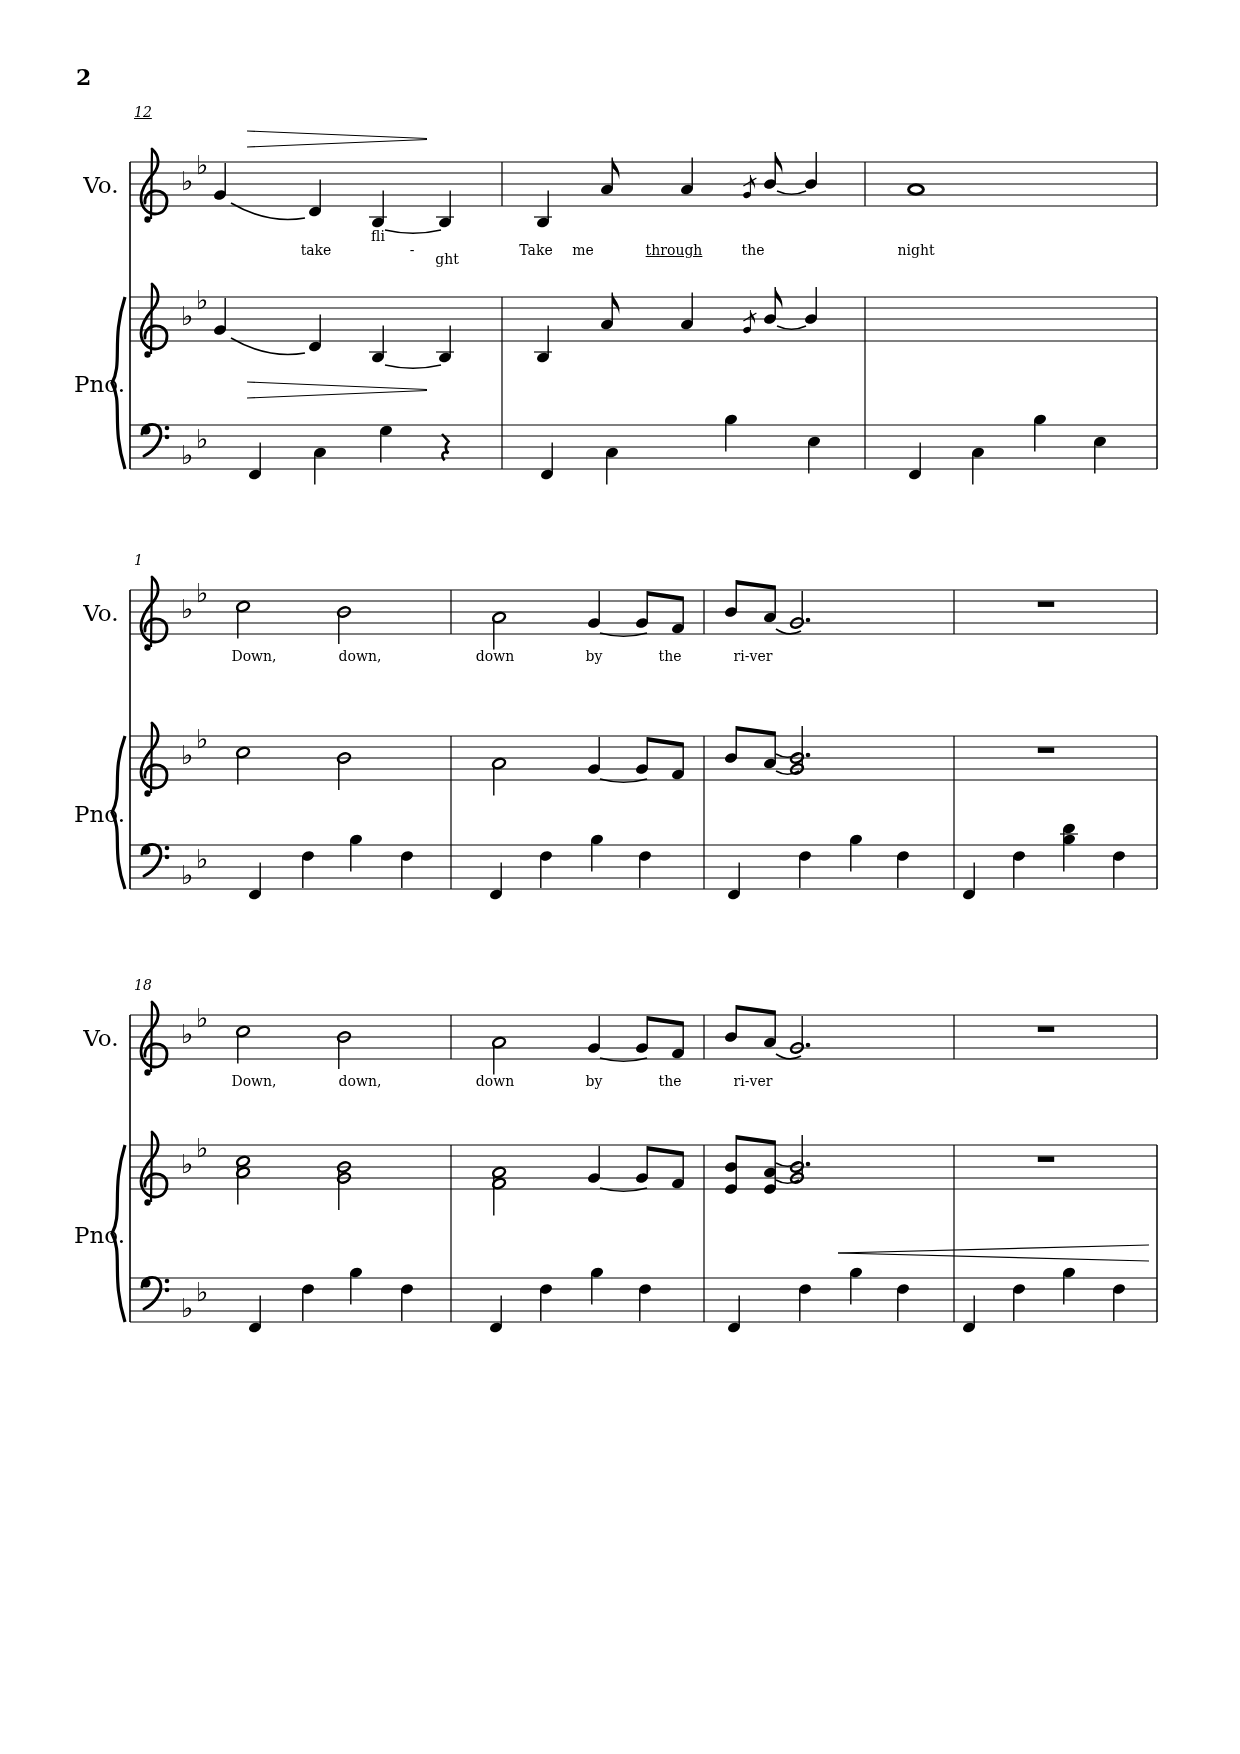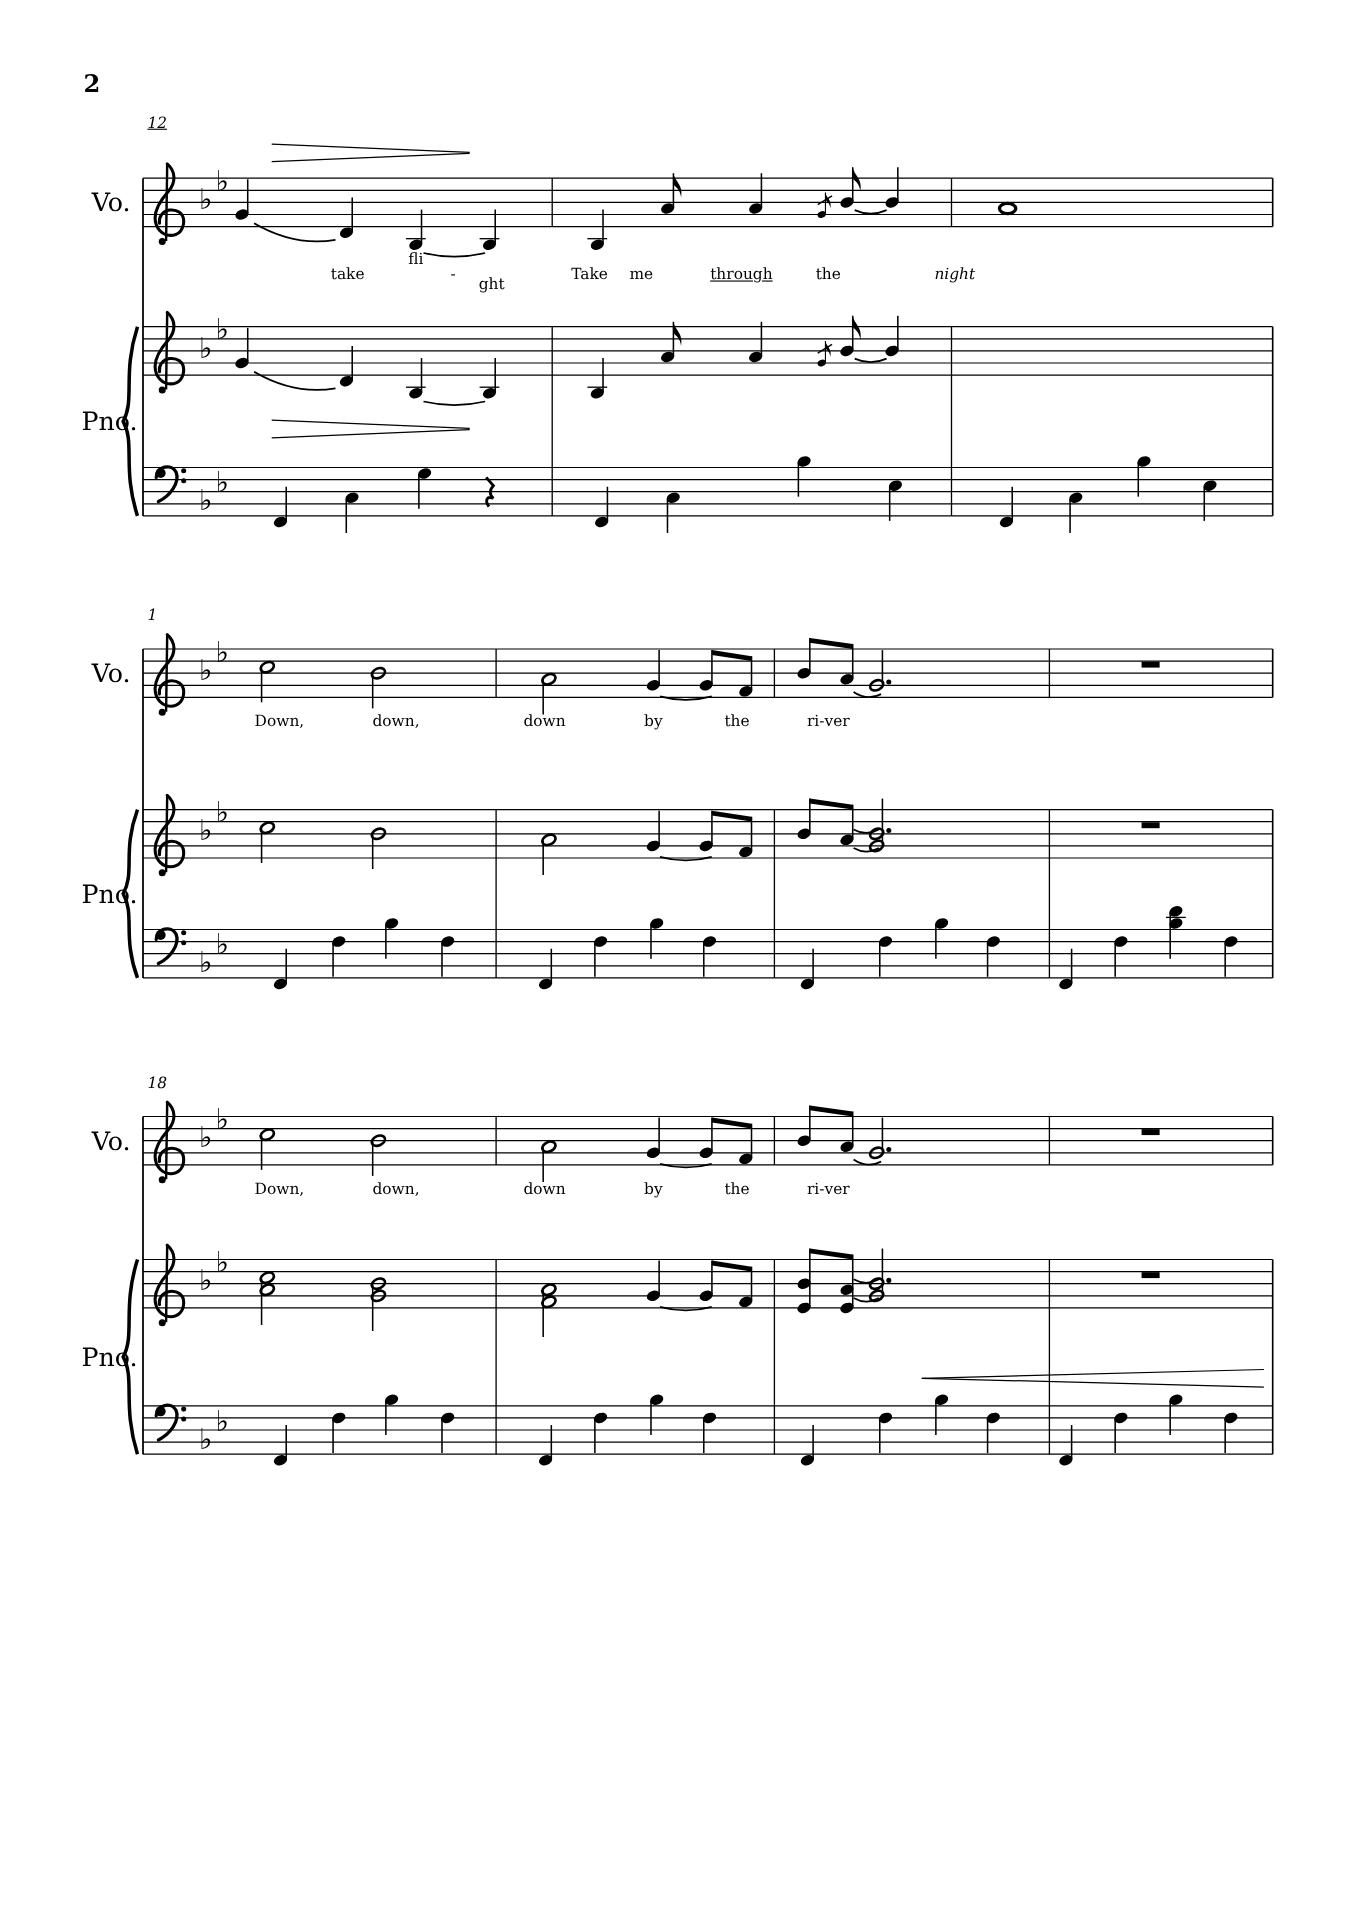--- a/index.html
+++ b/index.html
@@ -636,21 +636,21 @@
       <div class="txt ilabel" style="left: 78px; top: 172px;">Vo.</div>
       <div class="txt ilabel" style="left: 74px; top: 371px;">Pno.</div>
       <div class="txt lyric" style="left: 316px; top: 242px;">take</div>
       <div class="txt lyric" style="left: 378px; top: 228px;">fli</div>
       <div class="txt lyric" style="left: 412px; top: 242px;">-</div>
       <div class="txt lyric" style="left: 447px; top: 251px;">ght</div>
       <div class="txt lyric" style="left: 536px; top: 242px;">Take</div>
       <div class="txt lyric" style="left: 583px; top: 242px;">me</div>
       <div class="txt lyric" style="left: 674px; top: 242px; text-decoration: underline;">through</div>
       <div class="txt lyric" style="left: 753px; top: 242px;">the</div>
-      <div class="txt lyric" style="left: 868px; top: 242px; font-style: italic;">night</div>
+      <div class="txt lyric" style="left: 916px; top: 242px;">night</div>
       <div class="txt mnum" style="left: 134px; top: 552px;">1</div>
       <div class="txt ilabel" style="left: 78px; top: 600px;">Vo.</div>
       <div class="txt ilabel" style="left: 74px; top: 800.5px;">Pno.</div>
       <div class="txt lyric" style="left: 254px; top: 648px;">Down,</div>
       <div class="txt lyric" style="left: 360px; top: 648px;">down,</div>
       <div class="txt lyric" style="left: 495px; top: 648px;">down</div>
       <div class="txt lyric" style="left: 594px; top: 648px;">by</div>
       <div class="txt lyric" style="left: 670px; top: 648px;">the</div>
       <div class="txt lyric" style="left: 753px; top: 648px;">ri-ver</div>
       <div class="txt mnum" style="left: 134px; top: 977px;">18</div>

